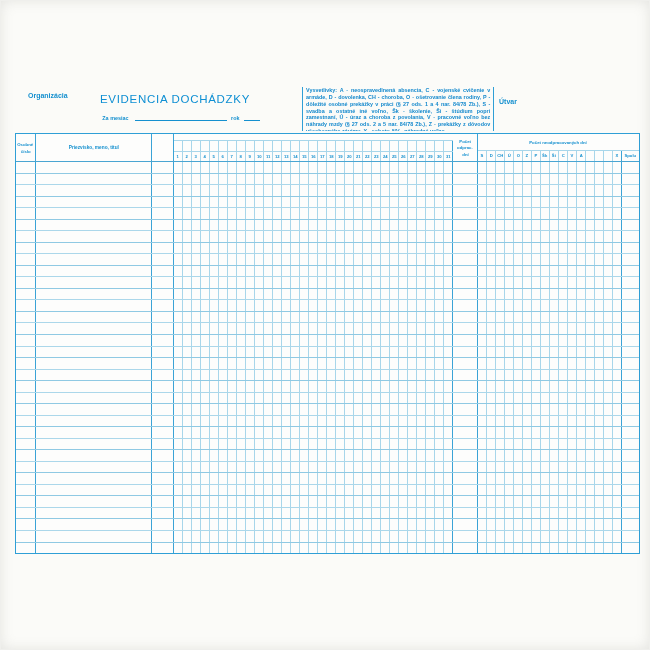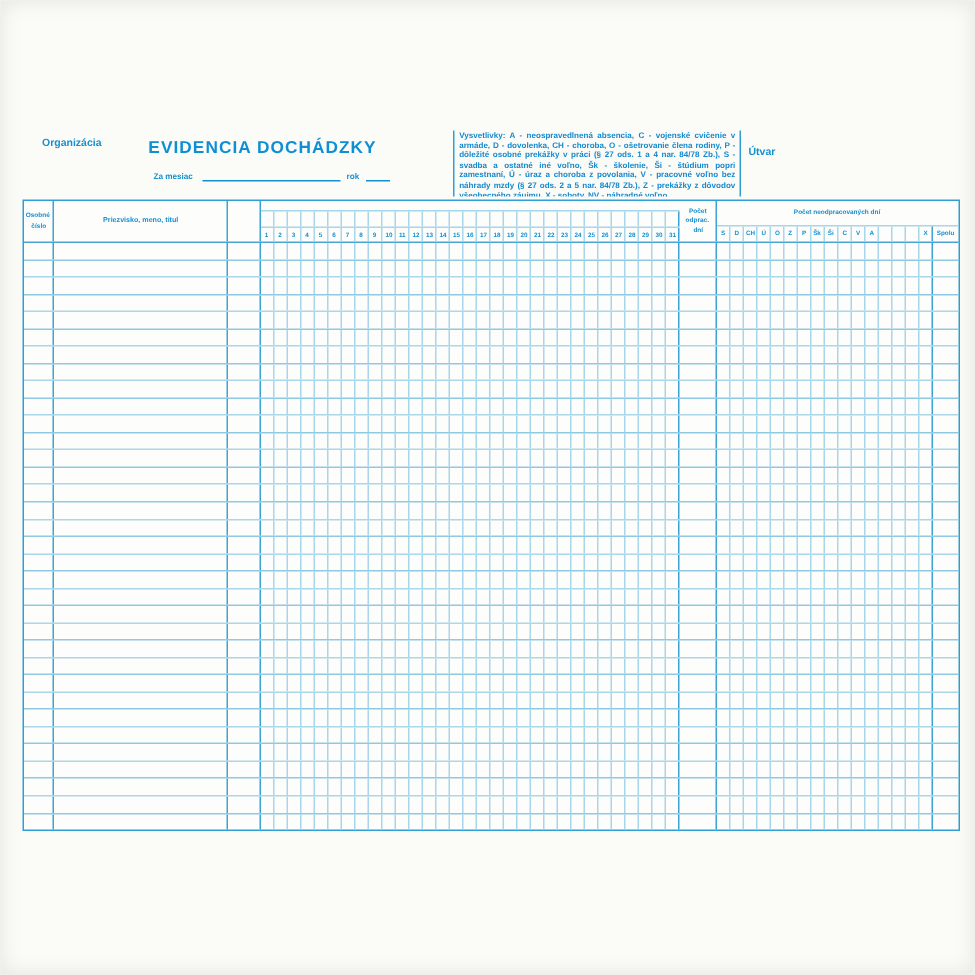--- a/index.html
+++ b/index.html
@@ -10,21 +10,21 @@
     color:#1590cf;
   }
   .photo::after{
     content:"";position:absolute;inset:0;pointer-events:none;
     box-shadow:inset 0 0 0 1px #efefec, inset 0 0 14px rgba(110,110,105,.18);
   }
   .abs{position:absolute;}
   .lbl{font-size:7px;transform:scale(.8);transform-origin:0 0;font-weight:bold;white-space:nowrap;}
   .title{
     left:80px;top:93px;width:190px;text-align:center;
-    font-size:11.5px;font-weight:bold;letter-spacing:.7px;color:#0e8fd3;white-space:nowrap;
+    font-size:11.5px;font-weight:normal;letter-spacing:.7px;color:#0e8fd3;white-space:nowrap;
   }
   .monthrow{left:96px;top:114px;width:170px;display:flex;align-items:flex-end;justify-content:center;}
   .monthrow .mlbl{font-size:6.8px;transform:scale(.8);transform-origin:50% 100%;font-weight:bold;white-space:nowrap;}
   .fill{display:inline-block;height:5px;border-bottom:1px solid #1590cf;margin:0 3px;}
   .fill-long{width:92px;}
   .fill-short{width:16px;}
   .legend{
     left:302px;top:87px;width:190px;height:44px;
     border-left:1.5px solid #2f9fd6;border-right:1.5px solid #2f9fd6;
     overflow:hidden;

